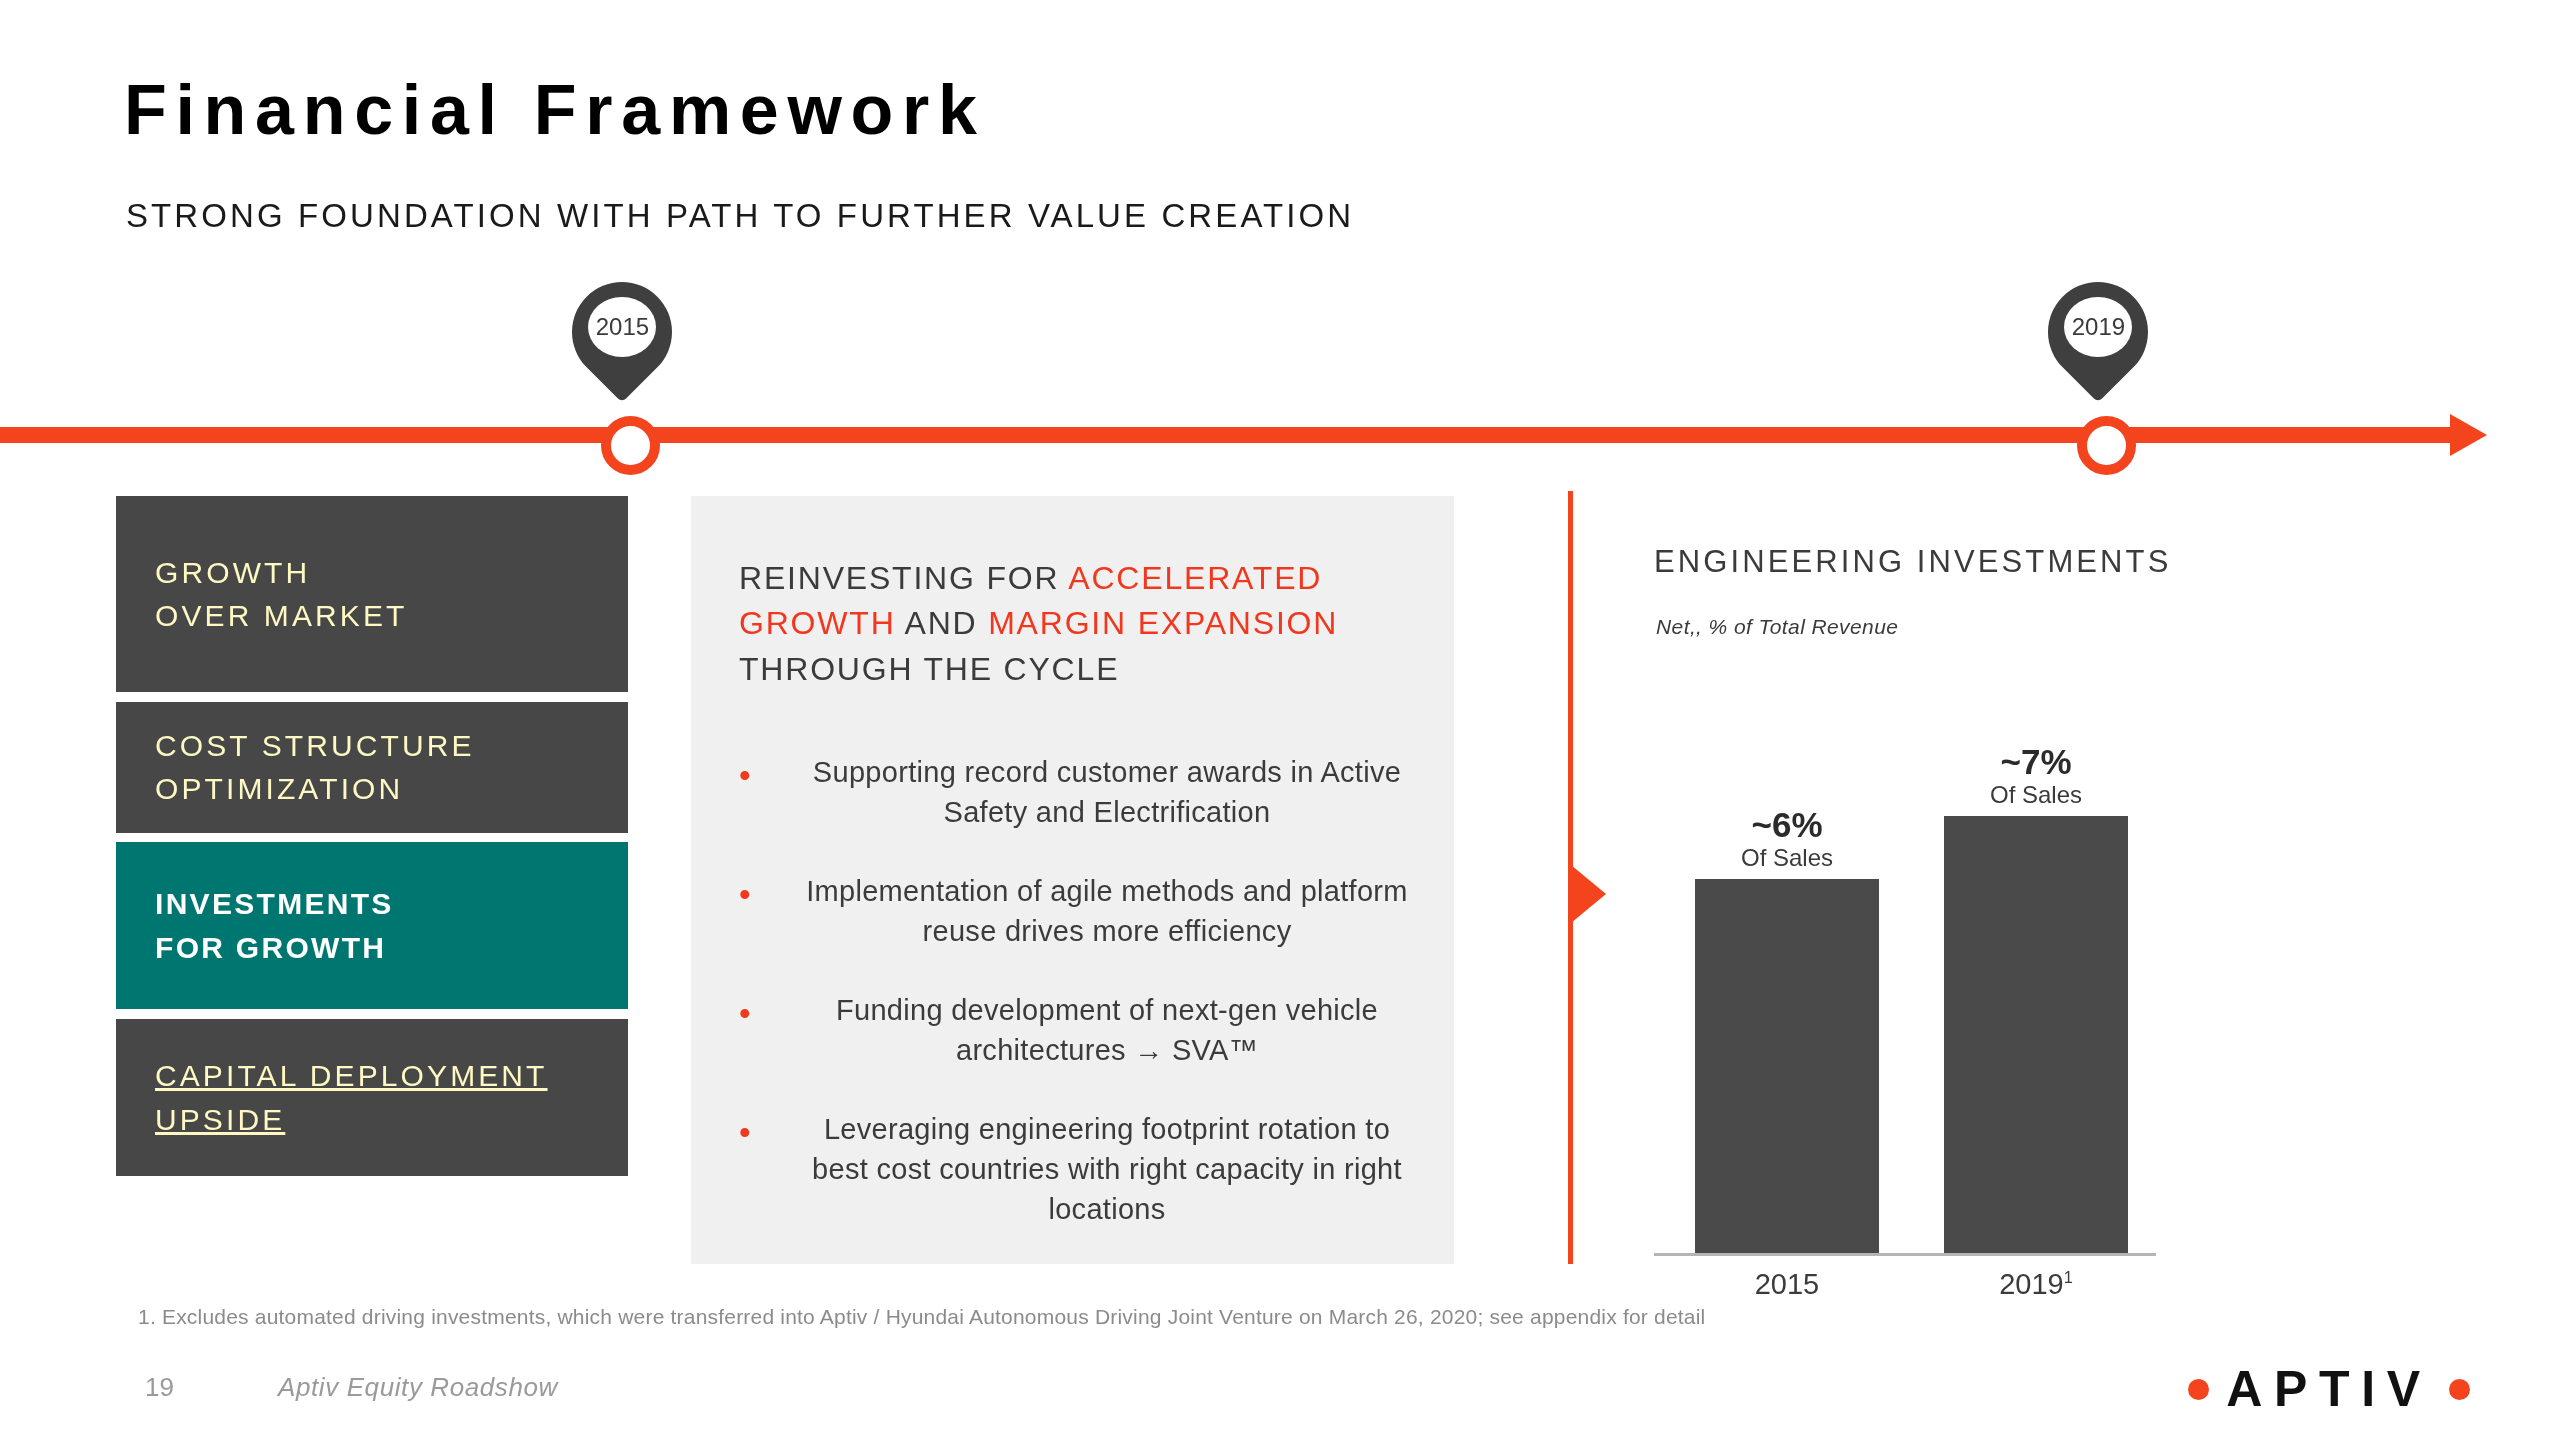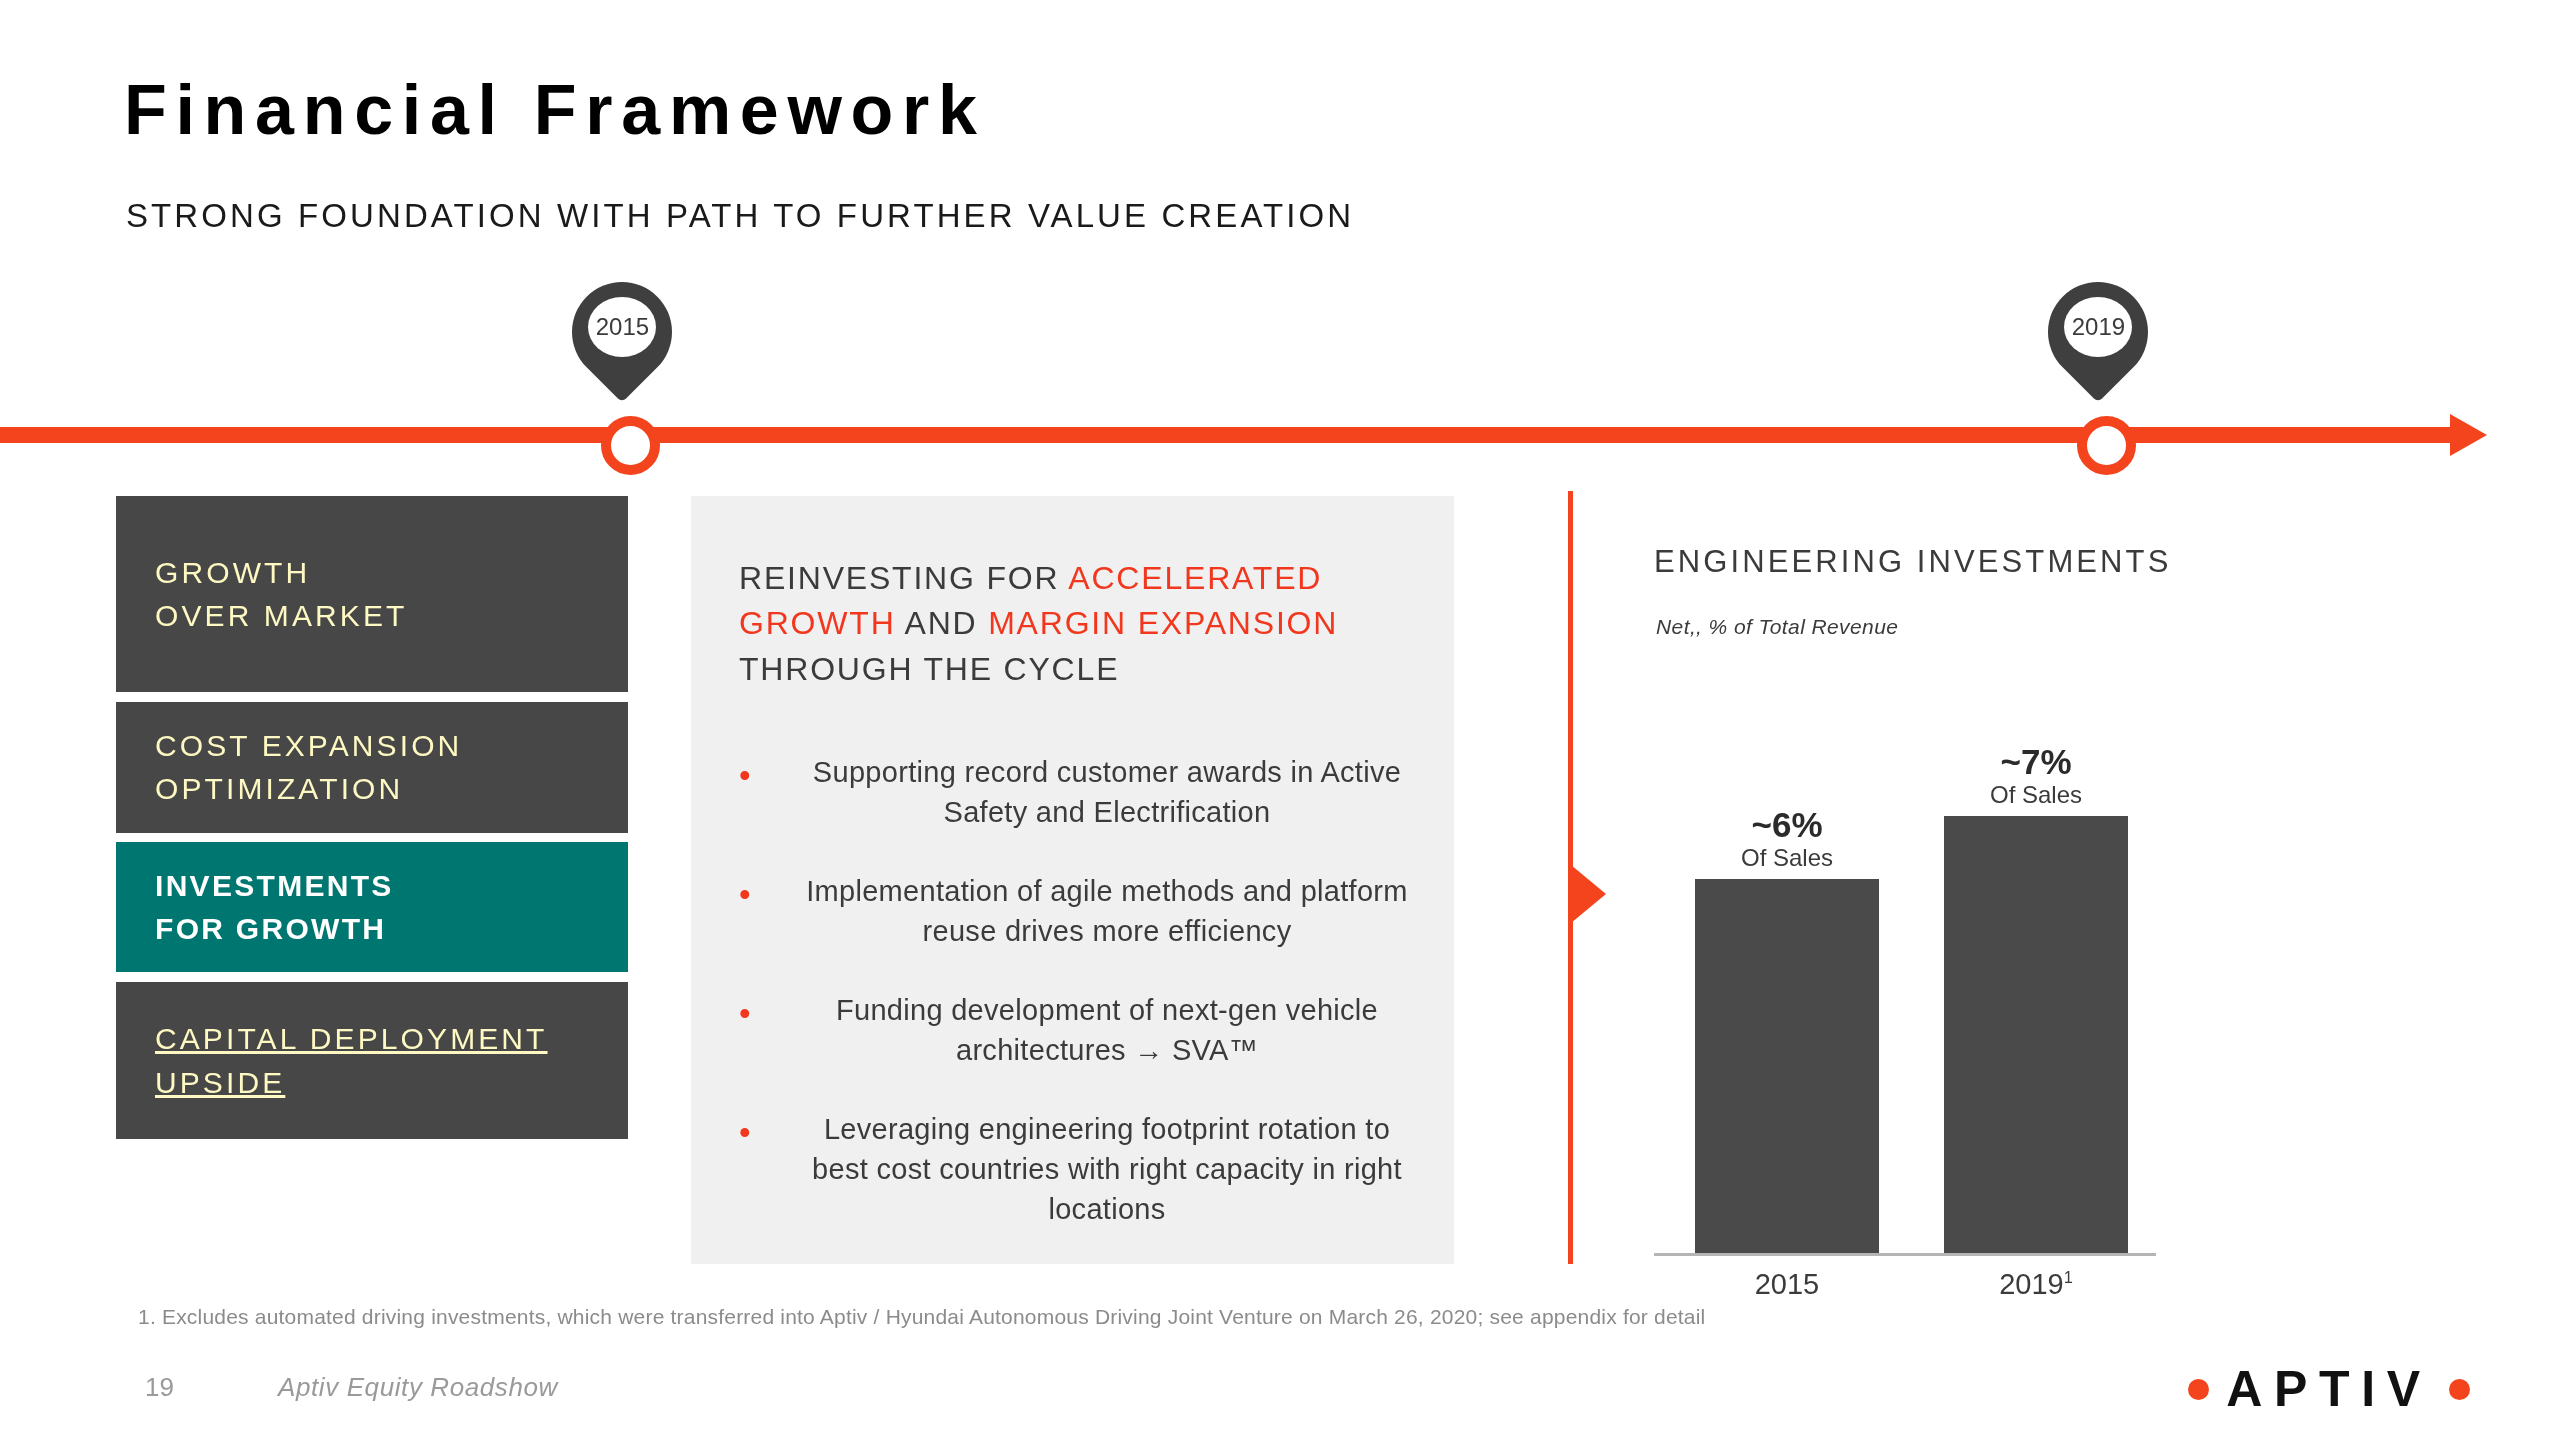--- a/index.html
+++ b/index.html
@@ -131,21 +131,21 @@
     font-weight: normal;
   }
   .pillar.active {
     background: #007670;
     color: #ffffff;
     font-weight: bold;
     letter-spacing: 2.3px;
   }
   .pillar-h1 { height: 196px; }
   .pillar-h2 { height: 131px; }
-  .pillar-h3 { height: 130px; }
+  .pillar-h3 { height: 167px; }
   .pillar-h4 { height: 157px; text-decoration: underline; }
 
   
   #center-panel {
     position: absolute;
     left: 691px;
     top: 496px;
     width: 763px;
     height: 768px;
     background: #F0F0F0;
@@ -357,21 +357,21 @@
 
 <div id="pillars">
   <div class="pillar dim pillar-h1">
     <div>
       <div>GROWTH</div>
       <div>OVER MARKET</div>
     </div>
   </div>
   <div class="pillar dim pillar-h2">
     <div>
-      <div>COST EXPANSION</div>
+      <div>COST STRUCTURE</div>
       <div>OPTIMIZATION</div>
     </div>
   </div>
   <div class="pillar active pillar-h3">
     <div>
       <div>INVESTMENTS</div>
       <div>FOR GROWTH</div>
     </div>
   </div>
   <div class="pillar dim pillar-h4">

